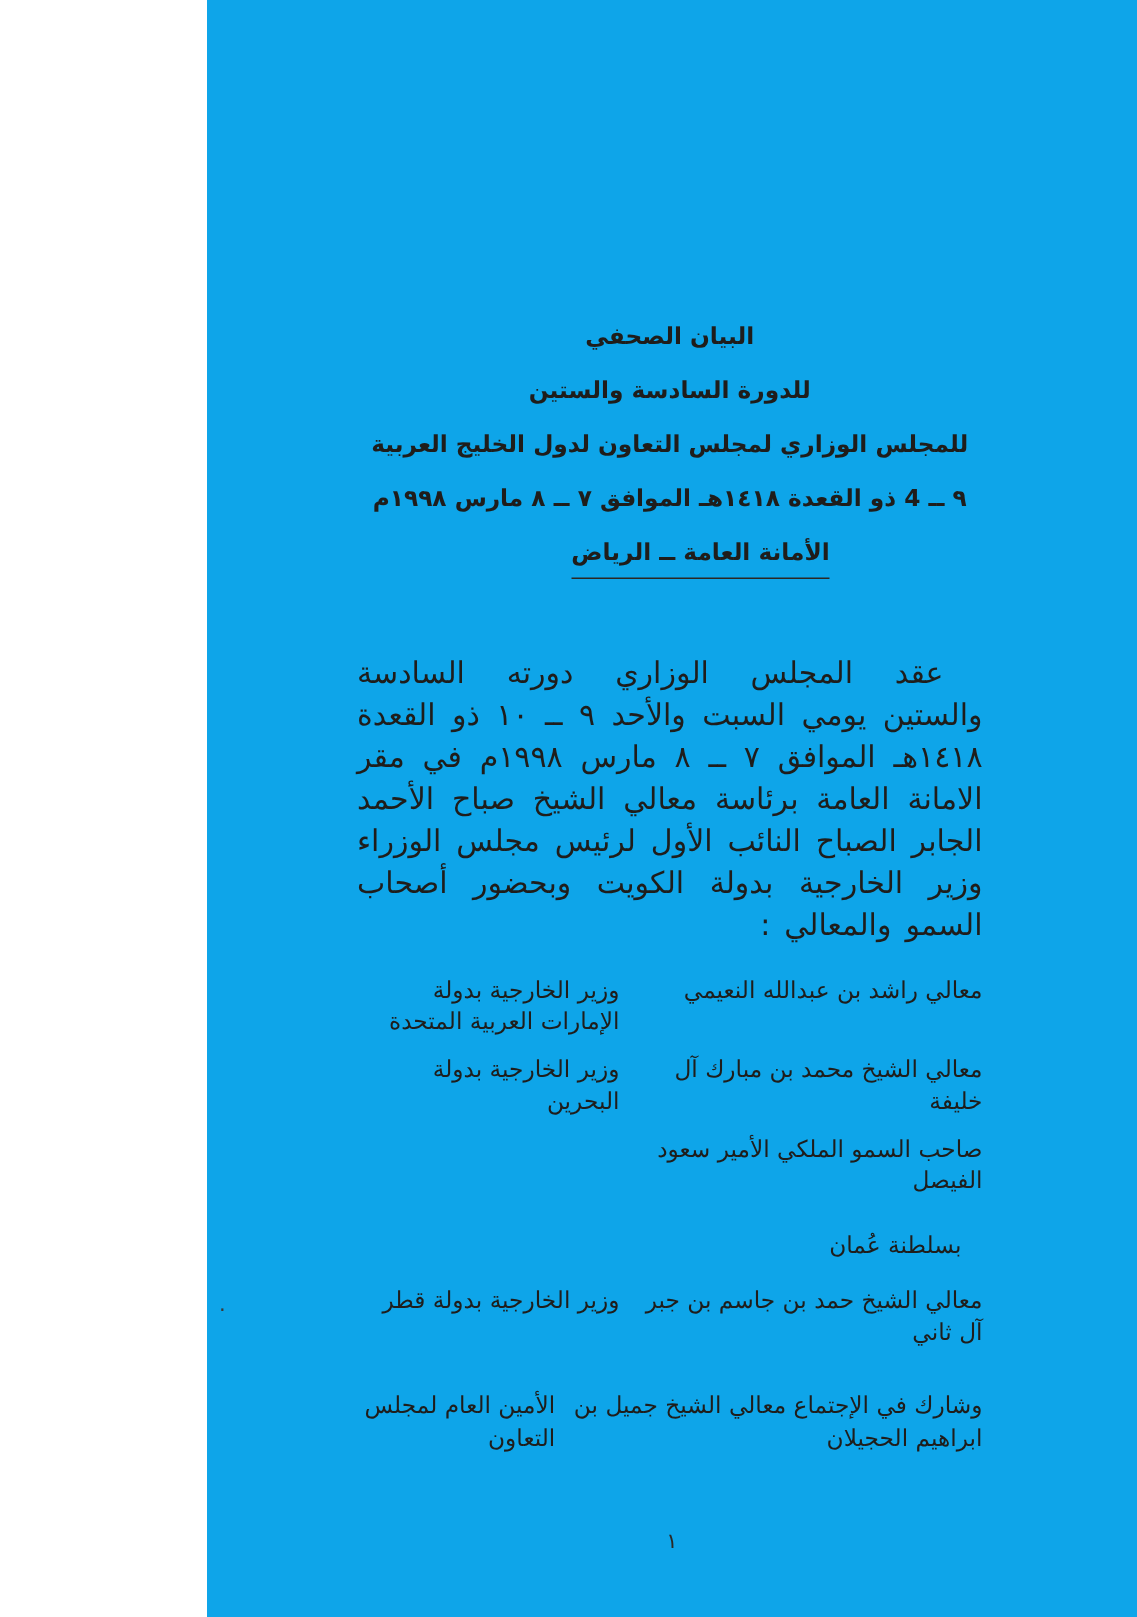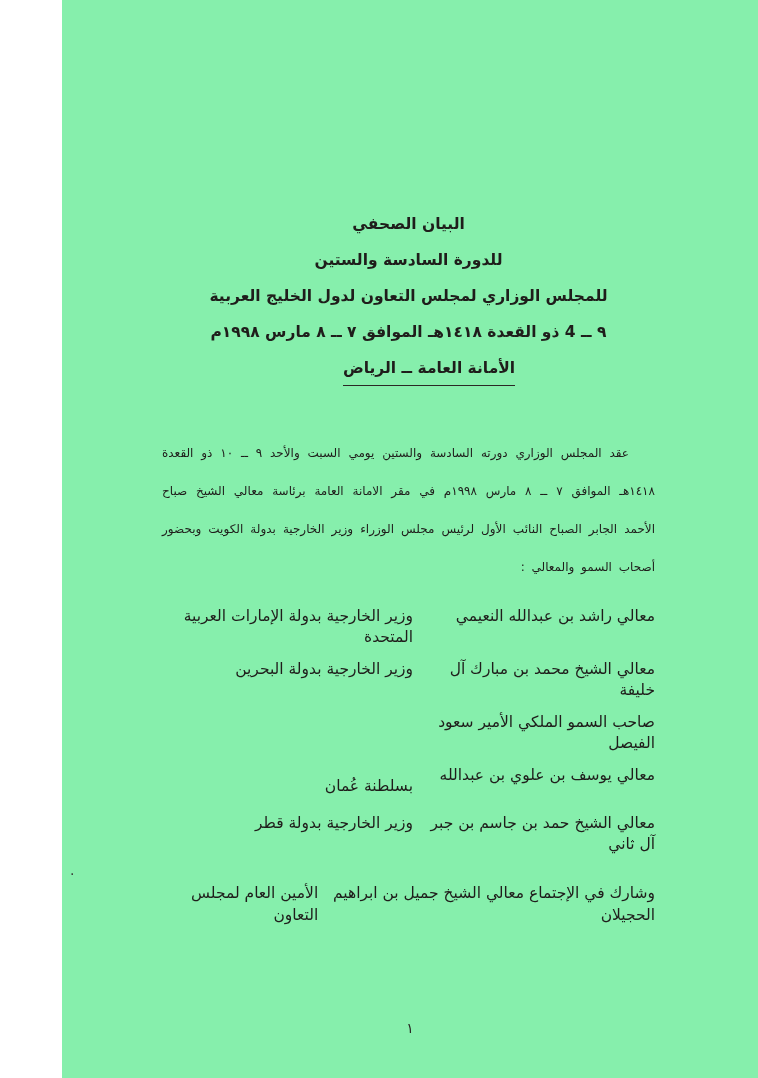--- a/index.html
+++ b/index.html
@@ -2,23 +2,23 @@
 <html dir="rtl" lang="ar"><head>
 <meta charset="utf-8">
 <style>
   html, body {
     margin: 0;
     padding: 0;
     background: #ffffff;
   }
   .sheet {
     position: relative;
-    width: 696px;
+    width: 620px;
     height: 1078px;
-    background: #86efac;
+    background: #0ea5e9;
     overflow: hidden;
     font-family: "DejaVu Sans", sans-serif;
     color: #1f1d1b;
     direction: rtl;
   }
   .content {
     position: absolute;
     top: 0;
     right: 103px;
     left: 100px;
@@ -36,22 +36,22 @@
   .header-line.underlined {
     display: inline-block;
     line-height: 30px;
     margin-top: 3px;
     border-bottom: 1.5px solid #2a2825;
     padding-bottom: 2px;
     margin-left: 41px;
   }
   .intro-paragraph {
     margin-top: 48px;
-    font-size: 12px;
-    line-height: 38px;
+    font-size: 20px;
+    line-height: 28px;
     text-align: justify;
     text-indent: 26px;
     word-spacing: 3px;
   }
   .attendees {
     margin-top: 20px;
   }
   .attendee-row {
     display: flex;
     align-items: flex-start;
@@ -129,21 +129,20 @@
       <div class="attendee-row">
         <span class="attendee-name">معالي الشيخ محمد بن مبارك آل خليفة</span>
         <span class="attendee-role">وزير الخارجية بدولة البحرين</span>
       </div>
 
       <div class="attendee-row">
         <span class="attendee-name">صاحب السمو الملكي الأمير سعود الفيصل</span>
       </div>
 
       <div class="attendee-row">
-        <span class="attendee-name">معالي يوسف بن علوي بن عبدالله</span>
         <span class="attendee-role">
           <span class="role-line2">بسلطنة عُمان</span>
         </span>
       </div>
 
       <div class="attendee-row last">
         <span class="attendee-name">معالي الشيخ حمد بن جاسم بن جبر آل ثاني</span>
         <span class="attendee-role">وزير الخارجية بدولة قطر</span>
       </div>
 

